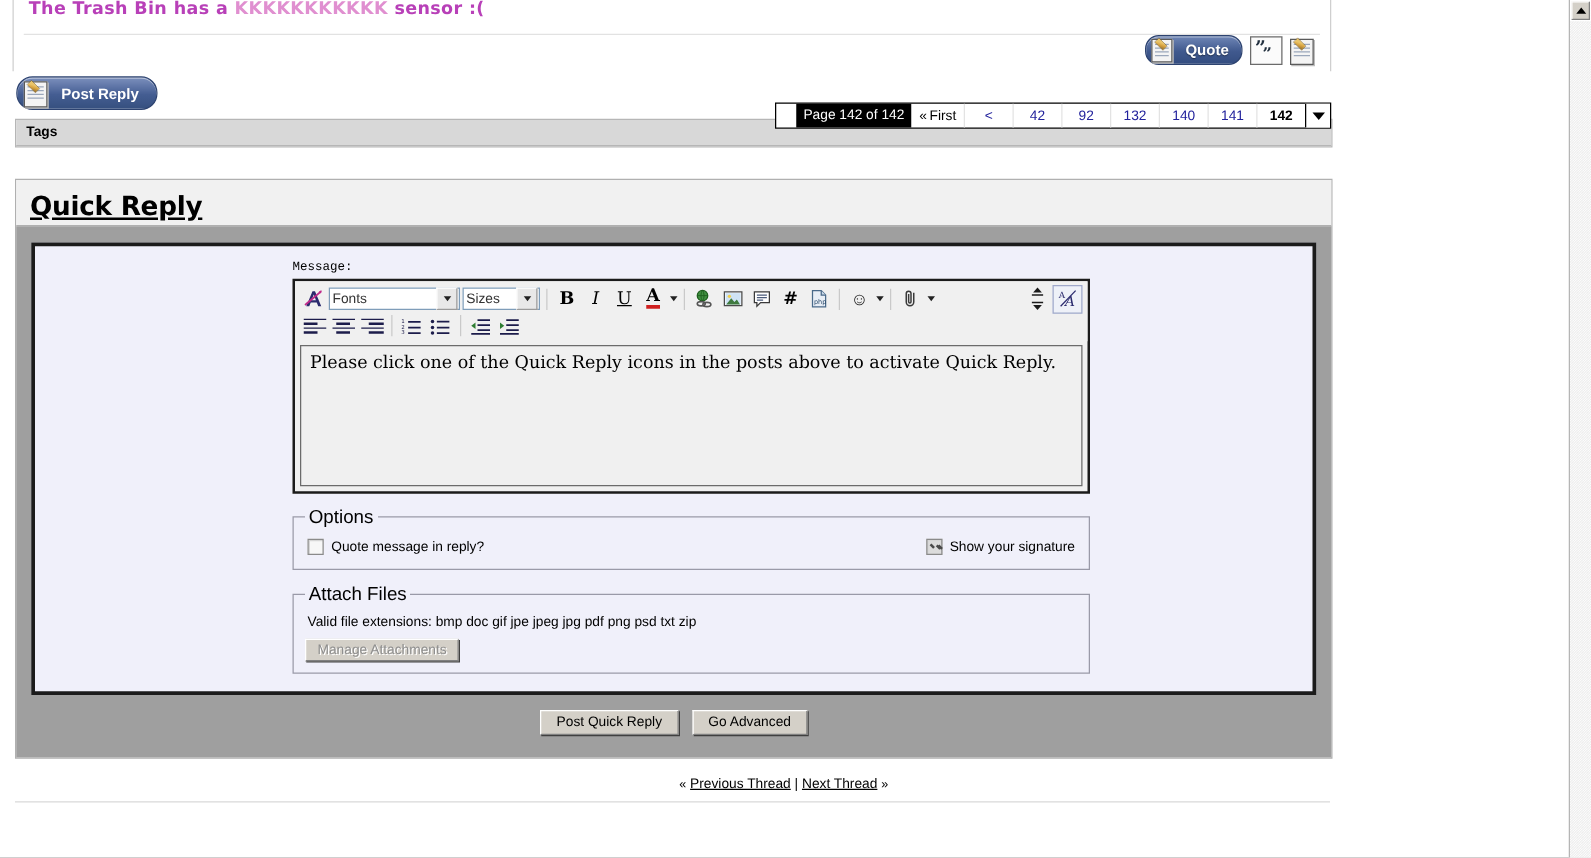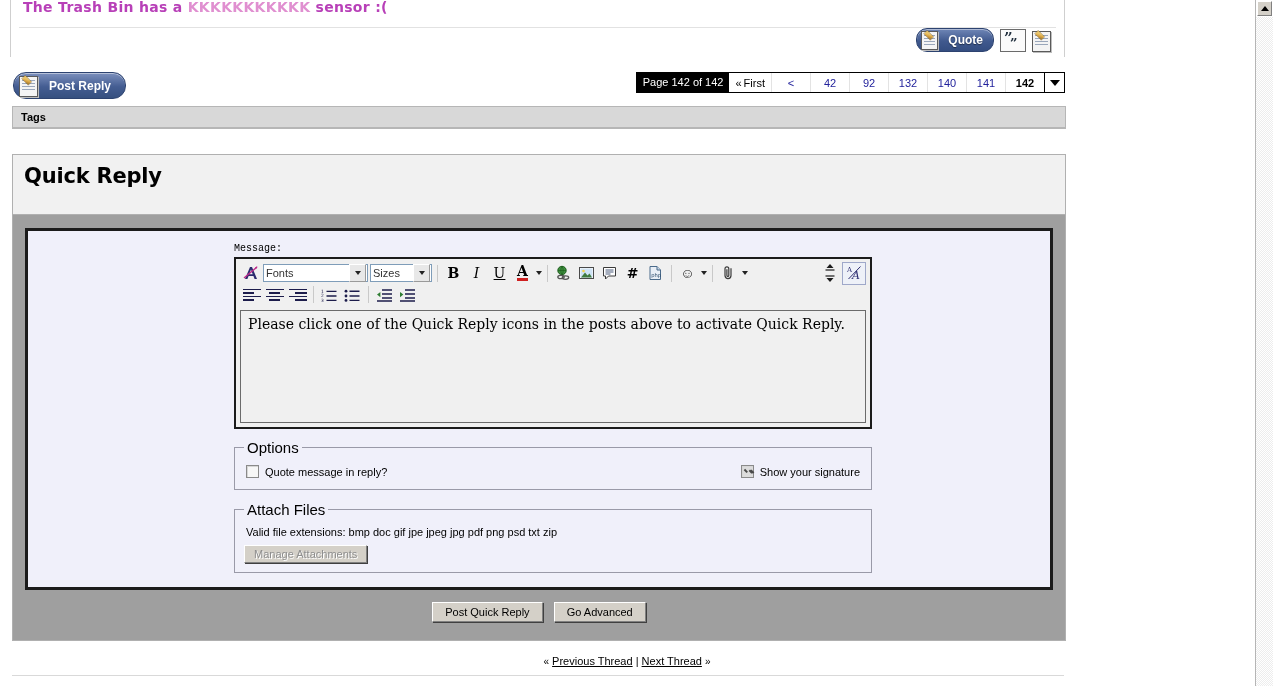--- a/index.html
+++ b/index.html
@@ -22,21 +22,21 @@
     background-size:2px 2px;background-position:0 0,1px 1px;}
   .sb-btn{position:absolute;left:1px;top:1px;width:15px;height:15px;
     background:#d4d0c8;border:1px solid #ffffff;border-right-color:#808080;border-bottom-color:#808080;
     box-sizing:border-box;display:flex;align-items:center;justify-content:center;}
   .sb-btn .tri{width:0;height:0;border-left:4px solid transparent;border-right:4px solid transparent;border-bottom:5px solid #000;}
 
   
   .content{position:absolute;left:0;top:0;width:1254px;height:686px;overflow:hidden;}
 
   
-  .post-tail{position:relative;margin:0 8px 11px 10px;border-left:1px solid #cfcfcf;border-right:1px solid #cfcfcf;
+  .post-tail{position:relative;margin:0 8px 0 10px;border-left:1px solid #cfcfcf;border-right:1px solid #cfcfcf;
     height:57px;box-sizing:border-box;background:#fff;width:1055px;}
   .sig-text{position:absolute;left:12px;top:-1px;font-family:"DejaVu Sans",sans-serif;
     font-size:14px;font-weight:bold;letter-spacing:.3px;white-space:nowrap;}
   .sig-text span{}
   .sig-sep{position:absolute;left:8px;right:8px;top:27px;border-top:1px solid #e2e2e2;}
 
   .quote-row{position:absolute;right:8px;top:28px;display:flex;align-items:center;gap:6px;}
   .icon-btn{display:inline-flex;align-items:center;justify-content:center;}
 
   
@@ -59,41 +59,41 @@
   .mq .marks2{position:absolute;left:9px;top:7px;font-family:"DejaVu Serif",serif;font-size:13px;font-weight:bold;color:#22303f;line-height:13px;}
 
   
   .navbar{position:relative;width:1055px;margin:0 0 0 10px;height:34px;}
   .postreply{position:absolute;left:3px;top:4px;display:inline-flex;align-items:center;height:25px;
     padding:0 14px 0 2px;border-radius:13px;background:linear-gradient(#7c90bd,#445d92 55%,#36507f);
     border:1px solid #2d4370;color:#fff;font-weight:bold;font-size:12px;
     box-shadow:inset 0 1px 0 rgba(255,255,255,.45);}
   .postreply .paper{margin:0 6px 0 3px;width:24px;height:22px;}
 
-  .pagenav{position:absolute;right:0;top:4px;display:flex;align-items:stretch;height:19px;
-    border:1px solid #000;background:#fff;font-size:11px;}
+  .pagenav{position:absolute;right:0;top:25px;display:flex;align-items:stretch;height:19px;
+    border:1px solid #000;background:#fff;font-size:11px;padding-left:16px;}
   .pagenav .cur-lbl{background:#000;color:#fff;padding:2px 6px 0 6px;font-size:11px;line-height:15px;white-space:nowrap;}
   .pagenav a,.pagenav .pg{display:flex;align-items:center;justify-content:center;min-width:26px;
     padding:0 6px;border-right:1px solid #e3e3e3;color:#22229c;text-decoration:none;}
   .pagenav .first{gap:2px;color:#000;}
   .pagenav .sel{font-weight:bold;color:#000;border-right:none;}
   .pagenav .drop{width:19px;min-width:19px;padding:0;background:#fff;border-left:1px solid #000;
     display:flex;align-items:center;justify-content:center;}
   .pagenav .drop .tri{width:0;height:0;border-left:5px solid transparent;border-right:5px solid transparent;border-top:6px solid #000;}
 
   
   .tagbox{margin:4px 0 0 12px;width:1052px;border:1px solid #b6b6b6;background:#fff;}
   .tag-head{background:#d8d8d8;border-bottom:1px solid #b6b6b6;padding:4px 8px;}
   .tag-head span{font-weight:bold;font-size:11px;}
   .tag-body{padding:8px 9px;}
   .tag-body a{color:#000;text-decoration:underline;font-size:11px;}
 
   
   .qr{margin:25px 0 0 12px;width:1052px;border:1px solid #b0b0b0;background:#fff;}
-  .qr-title{background:#f1f1f1;border-bottom:1px solid #b0b0b0;padding:9px 0 26px 11px;}
+  .qr-title{background:#f1f1f1;border-bottom:1px solid #b0b0b0;padding:9px 0 3px 11px;text-decoration:underline;}
   .qr-title h2{margin:0;font-size:21px;font-weight:bold;font-family:"DejaVu Sans",sans-serif;letter-spacing:-.2px;}
   .qr-body{background:#9f9f9f;padding:13px 12px 16px 12px;}
   .qr-inner{border:3px solid #1b1b1b;background:#f0f0fa;padding:10px 0 14px 0;position:relative;}
 
   .msg-label{margin:2px 0 3px 206px;font-family:"Liberation Mono","DejaVu Sans Mono",monospace;font-size:10px;}
 
   .editor{margin-left:206px;width:638px;border:2px solid #1b1b1b;background:#f0f0f0;box-sizing:border-box;}
   .tbar{background:#f0f0f0;padding:3px 4px 2px 4px;}
   .tbar-row{display:flex;align-items:center;height:22px;gap:2px;}
   .tbar-row.row2{height:21px;padding-left:1px;}

